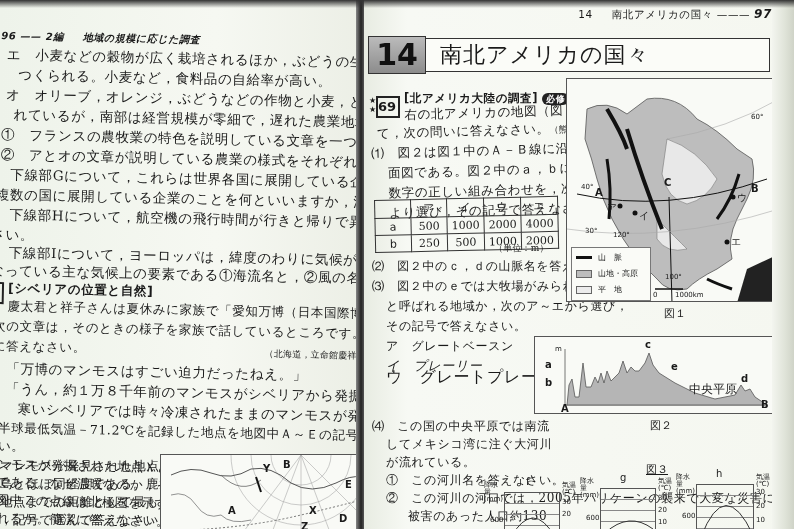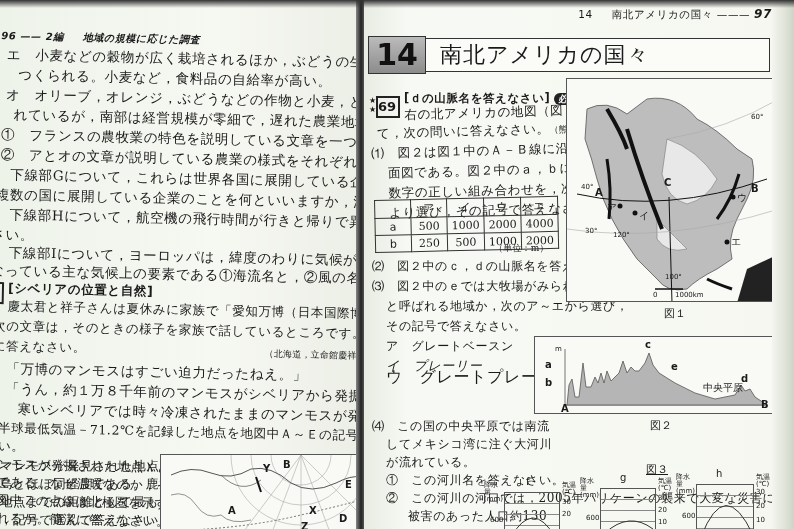--- a/index.html
+++ b/index.html
@@ -138,21 +138,21 @@
     </div>
 
     <div class="chapter-band"></div>
     <div class="chapter-num">14</div>
     <div class="chapter-title">南北アメリカの国々</div>
     <div class="answer-ref">〔解答→別冊p.29〕</div>
 
     <div class="line small" style="left:4px;top:96px;font-size:8px;writing-mode:vertical-rl;line-height:8px;">★★</div>
     <div class="q-box" style="left:12px;top:96px;width:24px;height:22px;font-size:13px;line-height:18px;">69</div>
     <div class="line section-title" style="left:40px;top:90px;font-size:11.5px;">
-      <span>[ｄの山脈名を答えなさい]</span><span class="must-badge">必修</span>
+      <span>[北アメリカ大陸の調査]</span><span class="must-badge">必修</span>
     </div>
 
     <div style="position:absolute;left:0;top:0;width:210px;height:529px;transform:rotate(-1.6deg);transform-origin:0 100px;">
       <div class="line sans" style="left:40px;top:108px;font-size:12.5px;">右の北アメリカの地図（図１）を見</div>
       <div class="line sans" style="left:12px;top:126px;font-size:12.5px;">
         <span>て，次の問いに答えなさい。</span><span class="small">（熊本県，真和高）</span>
       </div>
       <div class="line" style="left:6px;top:146px;font-size:12.5px;">⑴　図２は図１中のＡ－Ｂ線に沿っての断</div>
       <div class="line" style="left:22px;top:166px;font-size:12.5px;">面図である。図２中のａ，ｂに該当する</div>
       <div class="line" style="left:22px;top:186px;font-size:12.5px;">数字の正しい組み合わせを，次のア～エ</div>
@@ -228,40 +228,54 @@
       <div class="map-label" style="left:40px;top:122px;font-weight:normal;">ア</div>
       <div class="map-label" style="left:72px;top:130px;font-weight:normal;">イ</div>
       <div class="map-label" style="left:170px;top:112px;font-weight:normal;">ウ</div>
       <div class="map-label" style="left:164px;top:156px;font-weight:normal;">エ</div>
       <div class="tiny" style="left:184px;top:34px;">60°</div>
       <div class="tiny" style="left:14px;top:104px;">40°</div>
       <div class="tiny" style="left:18px;top:148px;">30°</div>
       <div class="tiny" style="left:46px;top:152px;">120°</div>
       <div class="tiny" style="left:98px;top:194px;">100°</div>
 
+      <div style="position:absolute;left:4px;top:168px;width:80px;height:54px;border:1px solid #777;background:#fafbf7;">
+        <div class="legend-row" style="left:4px;top:4px;">
+            <span style="display:inline-block;width:16px;height:3px;background:#111;"></span>
+            <span>山　脈</span>
+          </div>
+        <div class="legend-row" style="left:4px;top:20px;">
+            <span class="sw" style="background:#bdbdbd;"></span>
+            <span>山地・高原</span>
+          </div>
+        <div class="legend-row" style="left:4px;top:36px;">
+            <span class="sw" style="background:#ececec;"></span>
+            <span>平　地</span>
+          </div>
+      </div>
       <div class="tiny" style="left:86px;top:212px;">0</div>
       <div class="tiny" style="left:108px;top:212px;">1000km</div>
     </div>
     <div class="fig-caption" style="left:300px;top:306px;">図１</div>
 
     <div class="fig-box" style="left:170px;top:336px;width:240px;height:78px;">
       <svg width="240" height="78" viewBox="0 0 240 78">
         <line x1="30" y1="12" x2="30" y2="68" stroke="#555" stroke-width="0.8"></line>
         <line x1="30" y1="68" x2="232" y2="68" stroke="#555" stroke-width="0.8"></line>
         <path d="M32,68 L34,48 L37,42 L40,60 L44,60 L48,26 L51,50 L56,50 L60,40 L63,46 L66,36 L69,46 L72,34 L76,44 L80,40 L84,36 L88,24 L92,36 L96,30 L100,34 L104,34 L110,26 L114,16 L118,28 L124,36 L140,46 L160,56 L180,62 L200,58 L206,48 L210,54 L215,52 L220,60 L232,68 Z" fill="#b5b5b5" stroke="#555" stroke-width="0.8"></path>
       </svg>
       <div class="tiny" style="left:20px;top:8px;">m</div>
       <div class="map-label" style="left:10px;top:22px;">a</div>
       <div class="map-label" style="left:10px;top:40px;">b</div>
       <div class="map-label" style="left:26px;top:66px;">A</div>
       <div class="map-label" style="left:226px;top:62px;">B</div>
       <div class="map-label" style="left:110px;top:2px;">c</div>
       <div class="map-label" style="left:206px;top:36px;">d</div>
       <div class="map-label" style="left:136px;top:24px;">e</div>
-      <div class="tiny" style="left:168px;top:44px;font-size:10px;">中央平原</div>
+      <div class="tiny" style="left:154px;top:44px;font-size:12px;">中央平原</div>
     </div>
     <div class="fig-caption" style="left:286px;top:418px;">図２</div>
 
     <div class="fig-caption" style="left:282px;top:462px;text-decoration:underline;">図３</div>
 
     <div style="position:absolute;left:120px;top:476px;width:300px;height:60px;">
 
       <div class="tiny" style="left:42px;top:0px;font-size:10px;">f</div>
       <div class="tiny" style="left:0px;top:6px;width:18px;white-space:normal;line-height:7px;">降水量(mm)</div>
       <div class="tiny" style="left:78px;top:6px;width:14px;white-space:normal;line-height:7px;">気温(℃)</div>

